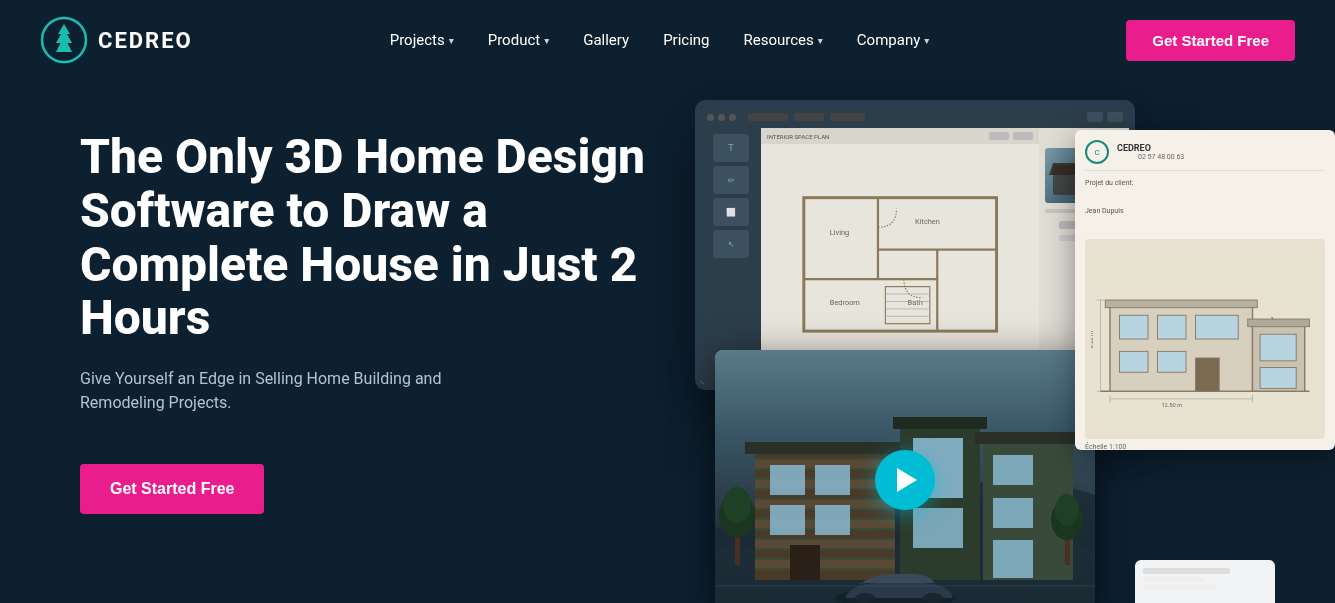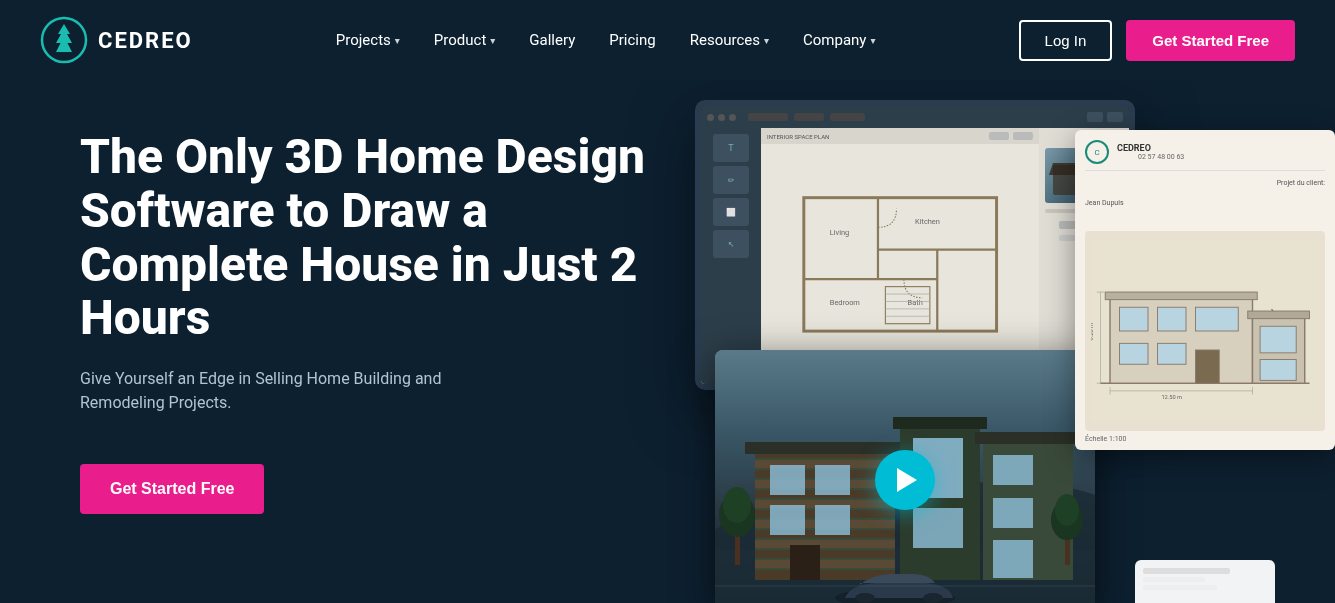--- a/index.html
+++ b/index.html
@@ -398,21 +398,20 @@
       <span>Resources</span>
       <span class="chevron-icon">▾</span>
     </div>
     <div class="nav-item">
       <span>Company</span>
       <span class="chevron-icon">▾</span>
     </div>
   </nav>
 
   <div class="header-actions">
-    <button class="btn-login">Log In</button>
     <button class="btn-get-started-header">Get Started Free</button>
   </div>
 </header>
 
 <section class="hero">
 
   <div class="hero-content">
     <h1 class="hero-title">The Only 3D Home Design Software to Draw a Complete House in Just 2 Hours</h1>
     <p class="hero-subtitle">Give Yourself an Edge in Selling Home Building and Remodeling Projects.</p>
     <div class="hero-buttons">
@@ -575,21 +574,21 @@
 
     <div class="blueprint-overlay">
       <div class="blueprint-header">
         <div class="blueprint-logo-circle">C</div>
         <div>
           <div class="blueprint-title">CEDREO</div>
           <div class="blueprint-subtitle">02 57 48 00 63</div>
         </div>
       </div>
 
-      <div style="font-size:7px; color:#555; margin-bottom:12px;text-align:right;">Projet du client:</div>
+      <div style="font-size:7px; color:#555; margin-bottom:20px;">Projet du client:</div>
       <div style="font-size:7px; color:#555; margin-bottom:24px;">Jean Dupuis</div>
 
       <div class="blueprint-elevation">
         <svg viewBox="0 0 240 190" style="width:95%; height:95%;">
 
           <rect x="0" y="0" width="240" height="190" fill="#e8e2d0"></rect>
 
           <line x1="200" y1="80" x2="200" y2="150" stroke="#8a7a6a" stroke-width="2"></line>
           <line x1="200" y1="100" x2="185" y2="85" stroke="#8a7a6a" stroke-width="1.5"></line>
           <line x1="200" y1="110" x2="220" y2="95" stroke="#8a7a6a" stroke-width="1.5"></line>

